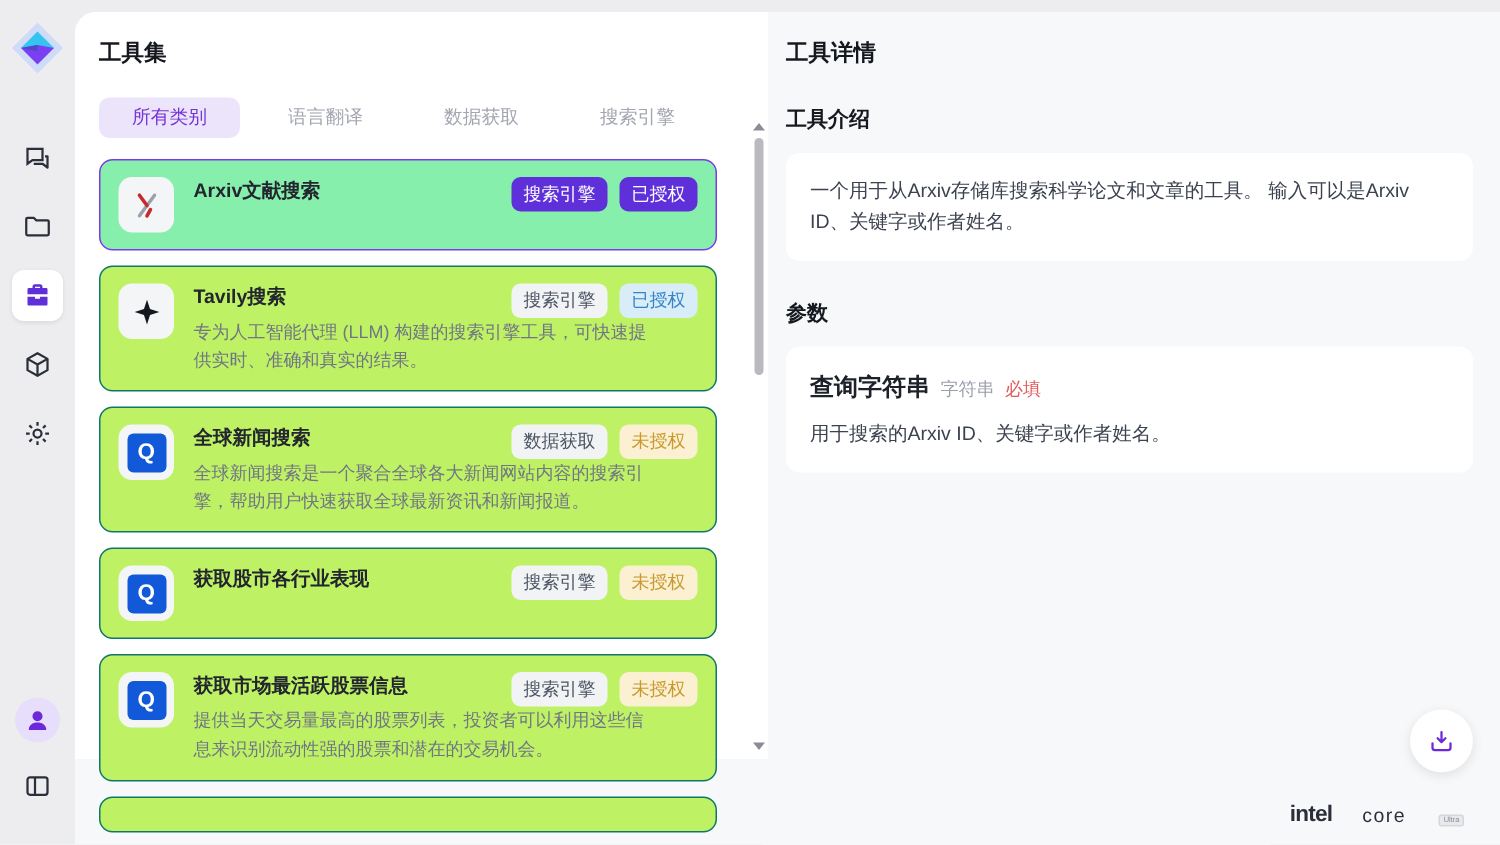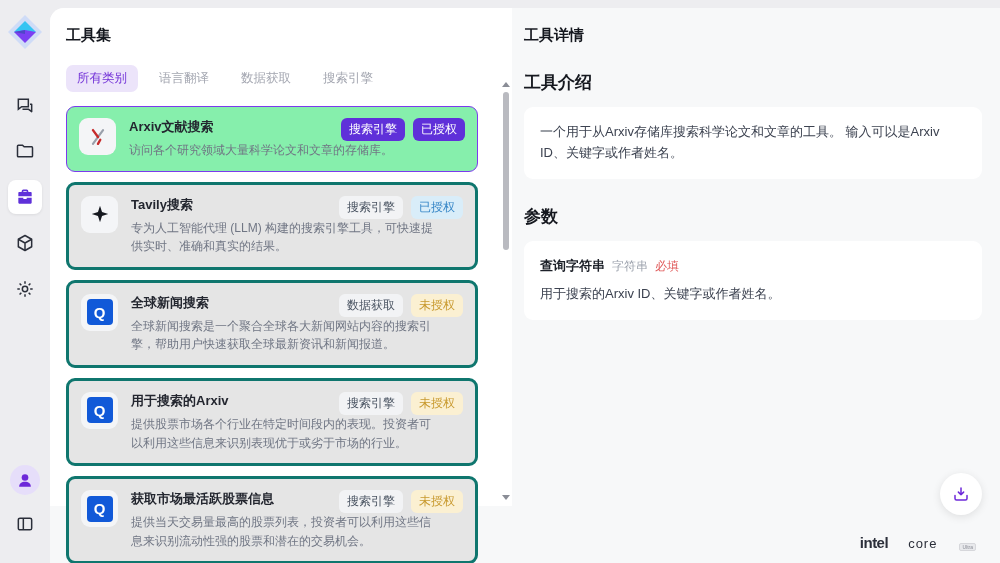--- a/index.html
+++ b/index.html
@@ -32,27 +32,27 @@
     border-top-left-radius:14px; overflow:hidden;
     background:#f7f8f9;
   }
   .list-panel {
     width:462px; background:#ffffff; flex-shrink:0;
     padding:18px 0 0 16px; position:relative; height:498px;
   }
   .panel-title { font-size:15px; font-weight:bold; color:#15181f; }
   .tabs { display:flex; gap:10px; margin-top:20px; margin-bottom:14px; }
   .tab {
-    font-size:12.5px; color:#a3a6b0; padding:5px 11px; border-radius:7px;
+    font-size:12.5px; color:#a3a6b0; padding:5px 22px; border-radius:7px;
     cursor:pointer; white-space:nowrap;
   }
   .tab.active { background:#ece4fa; color:#7434d8; }
   .tool-list { display:flex; flex-direction:column; gap:10px; width:412px; }
   .tool-card {
-    background:#e5e5e5; border:3px solid #0f766e; border-radius:9px;
+    background:#bef264; border:1px solid #0f766e; border-radius:9px;
     padding:11px 12px; display:flex; gap:13px; position:relative; cursor:pointer;
   }
   .tool-card.selected { background:#86efac; border:1.5px solid #7c3aed; }
   .tool-icon {
     width:37px; height:37px; border-radius:9px; background:#f4f5f7;
     display:flex; align-items:center; justify-content:center; flex-shrink:0;
   }
   .tool-icon svg { width:22px; height:22px; }
   .tool-icon .qbox {
     width:26px; height:26px; background:#1159d8; border-radius:4px;
@@ -72,27 +72,27 @@
   .badge.solid { background:#5f30d9; color:#ffffff; }
   
   .scrollbar { position:absolute; right:2px; top:76px; bottom:8px; width:8px; }
   .scroll-thumb { position:absolute; top:8px; left:1px; width:6px; height:158px; background:#b9bac0; border-radius:3px; }
   .scroll-arrow { position:absolute; left:0; width:0; height:0; border-left:4px solid transparent; border-right:4px solid transparent; }
   .scroll-arrow.up { top:-2px; border-bottom:5px solid #8a8d96; }
   .scroll-arrow.down { bottom:-2px; border-top:5px solid #8a8d96; }
   
   .detail-panel { flex:1; padding:18px 18px 0 12px; position:relative; }
   .detail-title { font-size:15px; font-weight:bold; color:#15181f; }
-  .section-title { font-size:17px; font-weight:bold; color:#15181f; margin-top:26px; }
+  .section-title { font-size:14px; font-weight:bold; color:#15181f; margin-top:26px; }
   .detail-card {
     background:#ffffff; border-radius:9px; padding:15px 16px; margin-top:13px;
     font-size:13px; color:#3c4250; line-height:1.6;
   }
   .param-head { display:flex; align-items:baseline; gap:7px; margin-bottom:8px; }
-  .param-name { font-size:13px; font-weight:bold; color:#1d2129; }
+  .param-name { font-size:16px; font-weight:bold; color:#1d2129; }
   .param-type { font-size:12px; color:#9aa0ab; }
   .param-required { font-size:12px; color:#e05b5b; }
   .param-desc { font-size:13px; color:#3c4250; }
   
   .download-fab {
     position:absolute; right:18px; bottom:48px; width:42px; height:42px;
     background:#fff; border-radius:50%; box-shadow:0 2px 8px rgba(0,0,0,.10);
     display:flex; align-items:center; justify-content:center; cursor:pointer; border:none;
   }
   .download-fab svg { width:18px; height:18px; color:#6d28d9; }
@@ -175,21 +175,20 @@
     <div class="tool-list" id="tool-list">
         <div class="tool-card selected">
     <div class="tool-icon">
             <svg viewBox="0 0 24 24" fill="none" stroke-linecap="round">
               <path d="M17.5 4.5L6.5 19.5" stroke="#9aa0ab" stroke-width="2.4"></path>
               <path d="M6.5 4.5l5.5 7.5M14.5 15l-2.5 4.5" stroke="#c62b2b" stroke-width="2.6"></path>
             </svg>
           </div>
     <div class="tool-body">
       <div class="tool-name">Arxiv文献搜索</div>
-      <div class="tool-desc">访问各个研究领域大量科学论文和文章的存储库。</div>
     </div>
     <div class="tool-badges">
       <span class="badge solid">搜索引擎</span>
       <span class="badge solid">已授权</span>
     </div>
   </div>
         <div class="tool-card">
     <div class="tool-icon">
             <svg viewBox="0 0 24 24" fill="#15181f">
               <path d="M12 3l2.2 6.8L21 12l-6.8 2.2L12 21l-2.2-6.8L3 12l6.8-2.2z"></path>
@@ -215,22 +214,21 @@
     <div class="tool-badges">
       <span class="badge cat">数据获取</span>
       <span class="badge auth-yellow">未授权</span>
     </div>
   </div>
         <div class="tool-card">
     <div class="tool-icon">
             <span class="qbox">Q</span>
           </div>
     <div class="tool-body">
-      <div class="tool-name">用于搜索的Arxiv</div>
-      <div class="tool-desc">提供股票市场各个行业在特定时间段内的表现。投资者可以利用这些信息来识别表现优于或劣于市场的行业。</div>
+      <div class="tool-name">获取股市各行业表现</div>
     </div>
     <div class="tool-badges">
       <span class="badge cat">搜索引擎</span>
       <span class="badge auth-yellow">未授权</span>
     </div>
   </div>
         <div class="tool-card">
     <div class="tool-icon">
             <span class="qbox">Q</span>
           </div>

